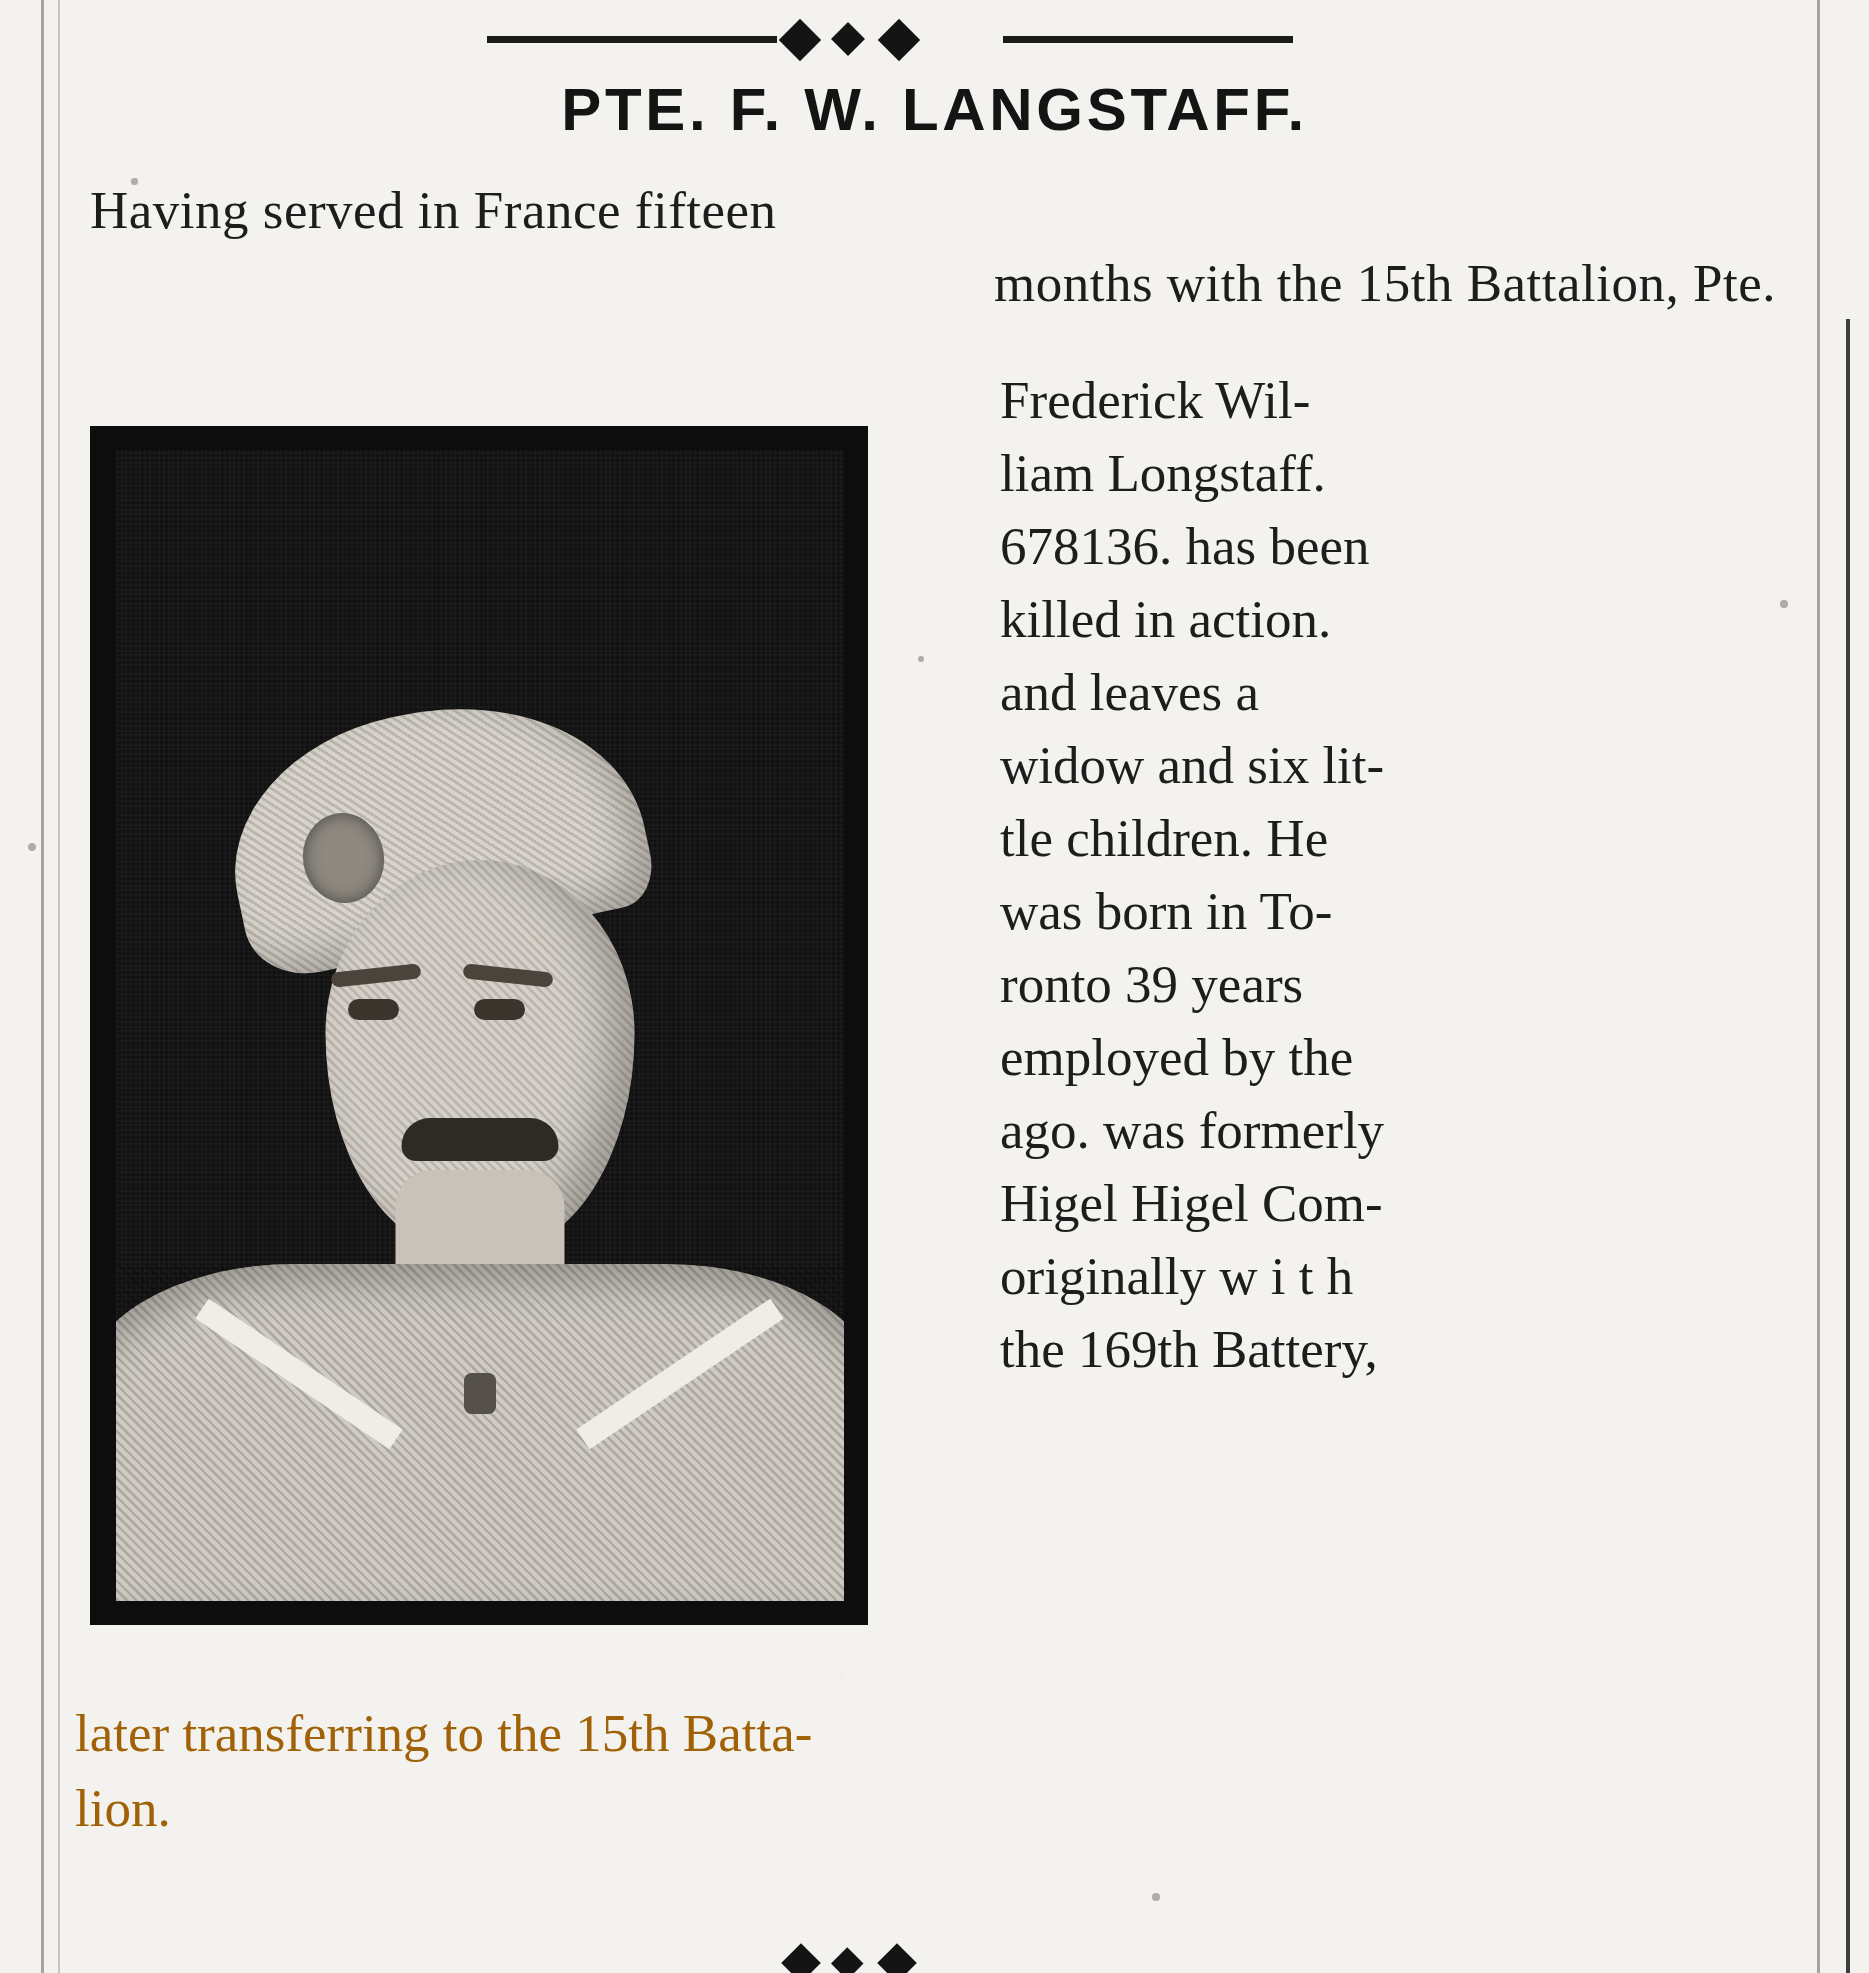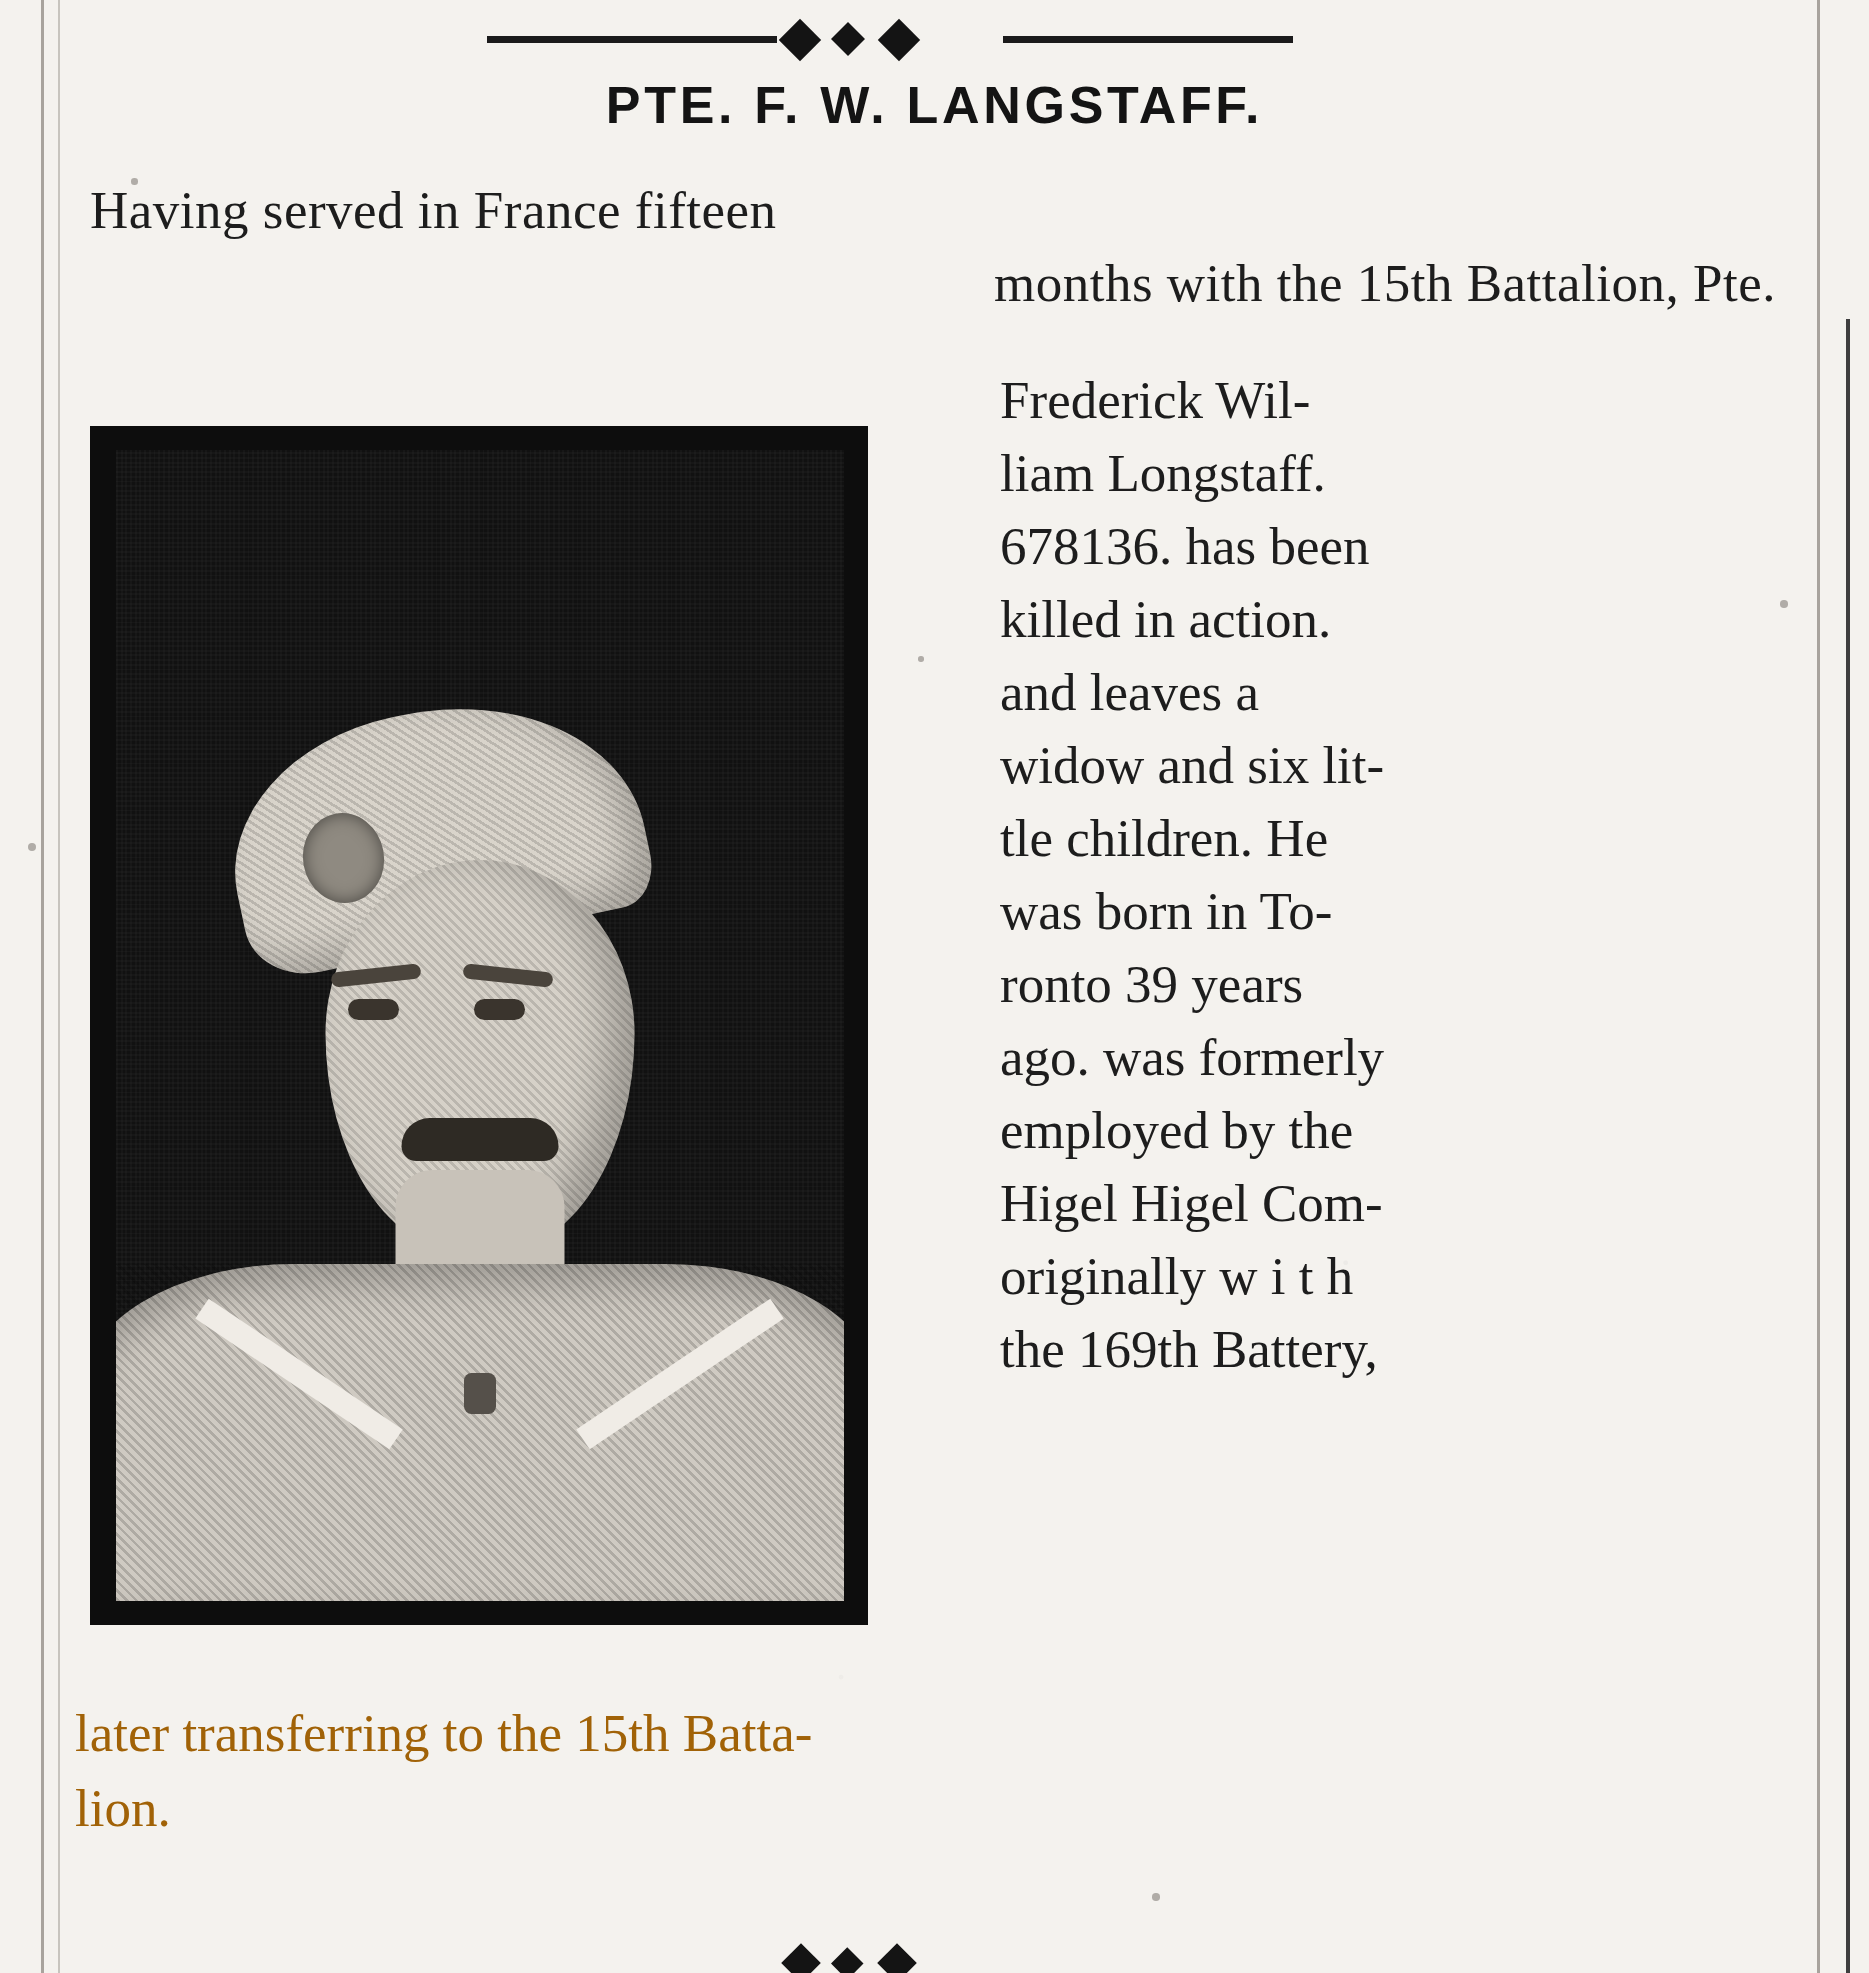--- a/index.html
+++ b/index.html
@@ -87,21 +87,21 @@
 
   
   .headline {
     position: absolute;
     top: 75px;
     left: 0;
     width: 100%;
     text-align: center;
     font-family: "Liberation Sans", sans-serif;
     font-weight: 700;
-    font-size: 52px;
+    font-size: 60px;
     letter-spacing: 3.7px;
     color: #141414;
   }
 
   
   .lead {
     position: absolute;
     top: 174px;
     left: 90px;
     width: 1686px;
@@ -335,22 +335,22 @@
 <div class="col-right">
   <span class="line">Frederick Wil-</span>
   <span class="line">liam Longstaff.</span>
   <span class="line">678136. has been</span>
   <span class="line">killed in action.</span>
   <span class="line">and leaves a</span>
   <span class="line">widow and six lit-</span>
   <span class="line">tle children. He</span>
   <span class="line">was born in To-</span>
   <span class="line">ronto 39 years</span>
+  <span class="line">employed by the</span>
   <span class="line">ago. was formerly</span>
-  <span class="line">employed by the</span>
   <span class="line">Higel Higel Com-</span>
   <span class="line">originally w i t h</span>
   <span class="line">the 169th Battery,</span>
 </div>
 
 <div class="tail">
   <span class="line">later transferring to the 15th Batta-</span>
   <span class="line">lion.</span>
 </div>
 

